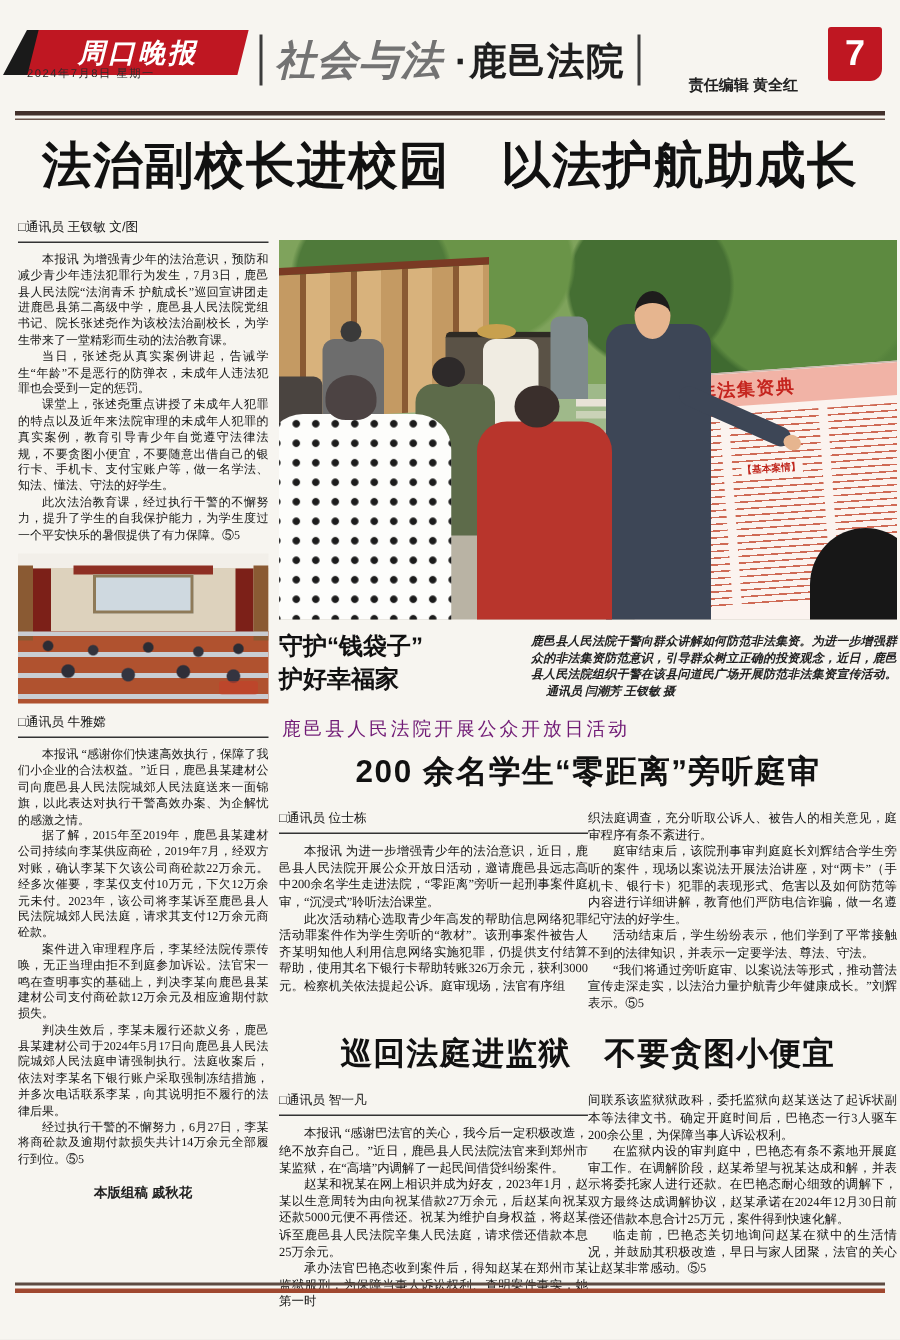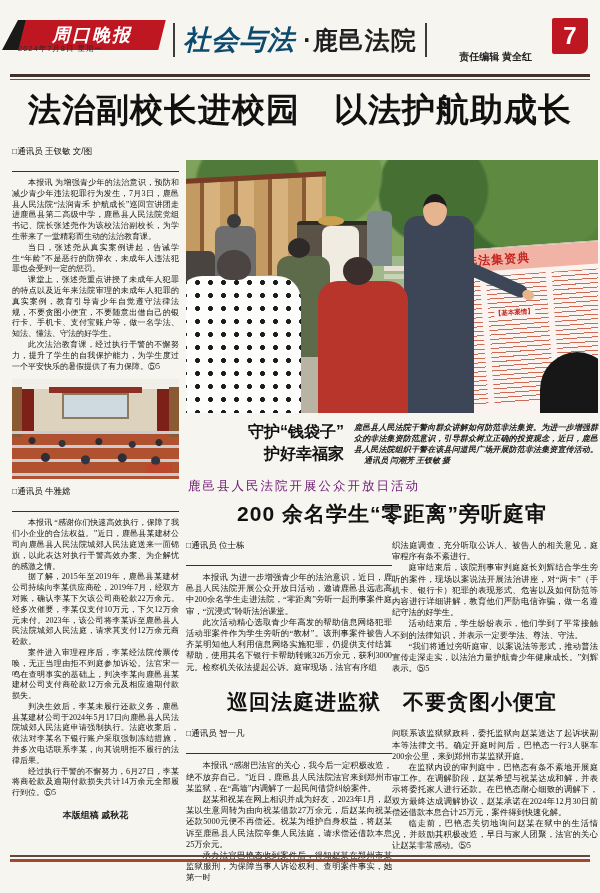--- a/index.html
+++ b/index.html
@@ -9,33 +9,33 @@
 
   
   .masthead { position:absolute; left:0; top:16px; width:600px; height:56px; }
   .logo-wrap { position:absolute; left:14px; top:4px; width:150px; height:30px; }
   .logo-slash { position:absolute; left:-4px; top:0; width:26px; height:30px; background:#1a1a1a; transform:skewX(-28deg); }
   .logo-band { position:absolute; left:8px; top:0; width:140px; height:30px; background:#bf1722; transform:skewX(-14deg); display:flex; align-items:center; justify-content:center; }
   .logo-text { transform:skewX(14deg); color:#ffffff; font-weight:bold; font-style:italic; font-size:18px; letter-spacing:2px; font-family:"Liberation Serif", serif; }
   .date-line { position:absolute; left:18px; top:28px; font-size:7.5px; color:#2b2b2b; font-family:"Liberation Sans", sans-serif; letter-spacing:1px; }
   .section-title { position:absolute; left:0; right:0; top:6px; display:flex; justify-content:center; align-items:center; gap:8px; }
   .vbar { width:2px; height:34px; background:#3c3c3c; }
-  .section-script { color:#0c4a6e; font-size:27px; font-weight:bold; font-style:italic; font-family:"Liberation Serif", serif; letter-spacing:1px; }
+  .section-script { color:#737373; font-size:27px; font-weight:bold; font-style:italic; font-family:"Liberation Serif", serif; letter-spacing:1px; }
   .section-name { color:#1f1f1f; font-size:25px; font-weight:bold; font-family:"Liberation Sans", sans-serif; letter-spacing:1px; }
   .editor-line { position:absolute; right:68px; top:34px; font-size:10px; font-weight:bold; color:#222; font-family:"Liberation Sans", sans-serif; }
   .pagenum { position:absolute; right:12px; top:2px; width:36px; height:36px; background:#bf1722; color:#fff; display:flex; align-items:center; justify-content:center; font-size:24px; font-weight:bold; font-family:"Liberation Sans", sans-serif; border-radius:2px 2px 8px 2px; }
   .rule-top-a { position:absolute; left:10px; top:74px; width:580px; height:3px; background:#42302b; }
   .rule-top-b { position:absolute; left:10px; top:79px; width:580px; height:1px; background:#6a554c; }
 
   
   .lead-headline { position:absolute; left:0; top:88px; width:600px; text-align:center; font-size:33px; font-weight:900; color:#111; font-family:"Liberation Sans", sans-serif; letter-spacing:1px; }
 
   
   .left-col { position:absolute; left:12px; top:146px; width:167px; }
-  .byline { font-size:8.5px; color:#111; font-family:"Liberation Sans", sans-serif; padding-bottom:13px; border-bottom:1.5px solid #333; margin-bottom:6px; }
+  .byline { font-size:8.5px; color:#111; font-family:"Liberation Sans", sans-serif; padding-bottom:3px; border-bottom:1.5px solid #333; margin-bottom:6px; }
   .body-text p { font-size:8px; line-height:10.8px; text-align:justify; text-indent:2em; color:#141414; }
   .right-zone .body-text p { font-size:8.3px; line-height:11.2px; }
   .cont p:first-child { text-indent:0; }
 
   
   .photo-meeting { position:relative; width:167px; height:100px; margin:7px 0 7px 0; overflow:hidden; background:linear-gradient(#f2efe9 0 10%, #ddd2bd 10% 52%, #b0522f 52% 100%); }
   .pm-screen { position:absolute; left:30%; top:14%; width:40%; height:26%; background:#cfd9e0; border:2px solid #8e7a58; }
   .pm-banner { position:absolute; left:22%; top:8%; width:56%; height:6%; background:#8e2f23; }
   .pm-curtain-l { position:absolute; left:6%; top:10%; width:7%; height:44%; background:#7c2018; }
   .pm-curtain-r { position:absolute; right:6%; top:10%; width:7%; height:44%; background:#7c2018; }
@@ -96,21 +96,21 @@
   .ph-board-head { height:22px; background:#f1b3a6; display:flex; align-items:center; padding-left:6px; color:#c5251f; font-weight:900; font-size:12px; font-family:"Liberation Sans", sans-serif; white-space:nowrap; letter-spacing:1px; }
   .ph-board-cols { display:flex; gap:6px; padding:5px 6px; }
   .ph-board-col { flex:1; height:130px; background:repeating-linear-gradient(#cf6a55 0 1px, transparent 1px 4.5px); }
   .ph-board-tag { position:absolute; font-size:6.5px; color:#c0261d; font-weight:bold; background:#fbf3ef; padding:0 1px; font-family:"Liberation Sans", sans-serif; }
   .tag1 { left:38%; top:34%; } .tag2 { left:4%; top:60%; }
   .ph-corner-head { position:absolute; right:-4%; bottom:-6%; width:18%; height:30%; background:#171717; border-radius:50% 50% 0 0; }
   .ph-bike { position:absolute; left:-2%; top:36%; width:9%; height:22%; background:#4a4440; border-radius:6px; }
 
   
   .caption-row { display:flex; margin-top:6px; gap:10px; }
-  .caption-title { width:158px; text-align:right; font-size:16px; line-height:22px; font-weight:900; color:#111; font-family:"Liberation Sans", sans-serif; padding-top:2px; }
+  .caption-title { width:158px; text-align:left; font-size:16px; line-height:22px; font-weight:900; color:#111; font-family:"Liberation Sans", sans-serif; padding-top:2px; }
   .caption-text { flex:1; font-size:8px; line-height:11px; font-style:italic; font-weight:bold; color:#222; text-align:justify; padding-top:3px; }
   .caption-credit { margin-left:10px; white-space:nowrap; }
 
   .kicker { margin-top:12px; font-size:12.5px; color:#701a75; font-family:"Liberation Sans", sans-serif; letter-spacing:2px; padding-left:2px; }
   .mid-headline { text-align:center; font-size:21px; font-weight:900; color:#111; font-family:"Liberation Sans", sans-serif; margin:5px 0 12px 0; letter-spacing:1px; }
   .two-col { display:flex; gap:0; }
   .two-col .col { flex:1; }
 
   .rule-bot-a { position:absolute; left:10px; top:855px; width:580px; height:1.5px; background:#5d4a41; }
   .rule-bot-b { position:absolute; left:10px; top:859px; width:580px; height:3px; background:#a04830; }
@@ -239,21 +239,21 @@
       <div class="col">
         <div class="byline">□通讯员 智一凡</div>
         <div class="body-text">
             <p>本报讯 “感谢巴法官的关心，我今后一定积极改造，绝不放弃自己。”近日，鹿邑县人民法院法官来到郑州市某监狱，在“高墙”内调解了一起民间借贷纠纷案件。</p>
             <p>赵某和祝某在网上相识并成为好友，2023年1月，赵某以生意周转为由向祝某借款27万余元，后赵某向祝某还款5000元便不再偿还。祝某为维护自身权益，将赵某诉至鹿邑县人民法院辛集人民法庭，请求偿还借款本息25万余元。</p>
             <p>承办法官巴艳态收到案件后，得知赵某在郑州市某监狱服刑，为保障当事人诉讼权利、查明案件事实，她第一时</p>
           </div>
       </div>
       <div class="col cont">
         <div class="body-text cont">
-            <p>间联系该监狱狱政科，委托监狱向赵某送达了起诉状副本等法律文书。确定开庭时间后，巴艳态一行3人驱车200余公里，来到郑州市某监狱开庭。</p>
+            <p>间联系该监狱狱政科，委托监狱向赵某送达了起诉状副本等法律文书。确定开庭时间后，巴艳态一行3人驱车200余公里，为保障当事人诉讼权利。</p>
             <p>在监狱内设的审判庭中，巴艳态有条不紊地开展庭审工作。在调解阶段，赵某希望与祝某达成和解，并表示将委托家人进行还款。在巴艳态耐心细致的调解下，双方最终达成调解协议，赵某承诺在2024年12月30日前偿还借款本息合计25万元，案件得到快速化解。</p>
             <p>临走前，巴艳态关切地询问赵某在狱中的生活情况，并鼓励其积极改造，早日与家人团聚，法官的关心让赵某非常感动。⑤5</p>
           </div>
       </div>
     </div>
 
   </div>
 
   <div class="rule-bot-a"></div>
   <div class="rule-bot-b"></div>

